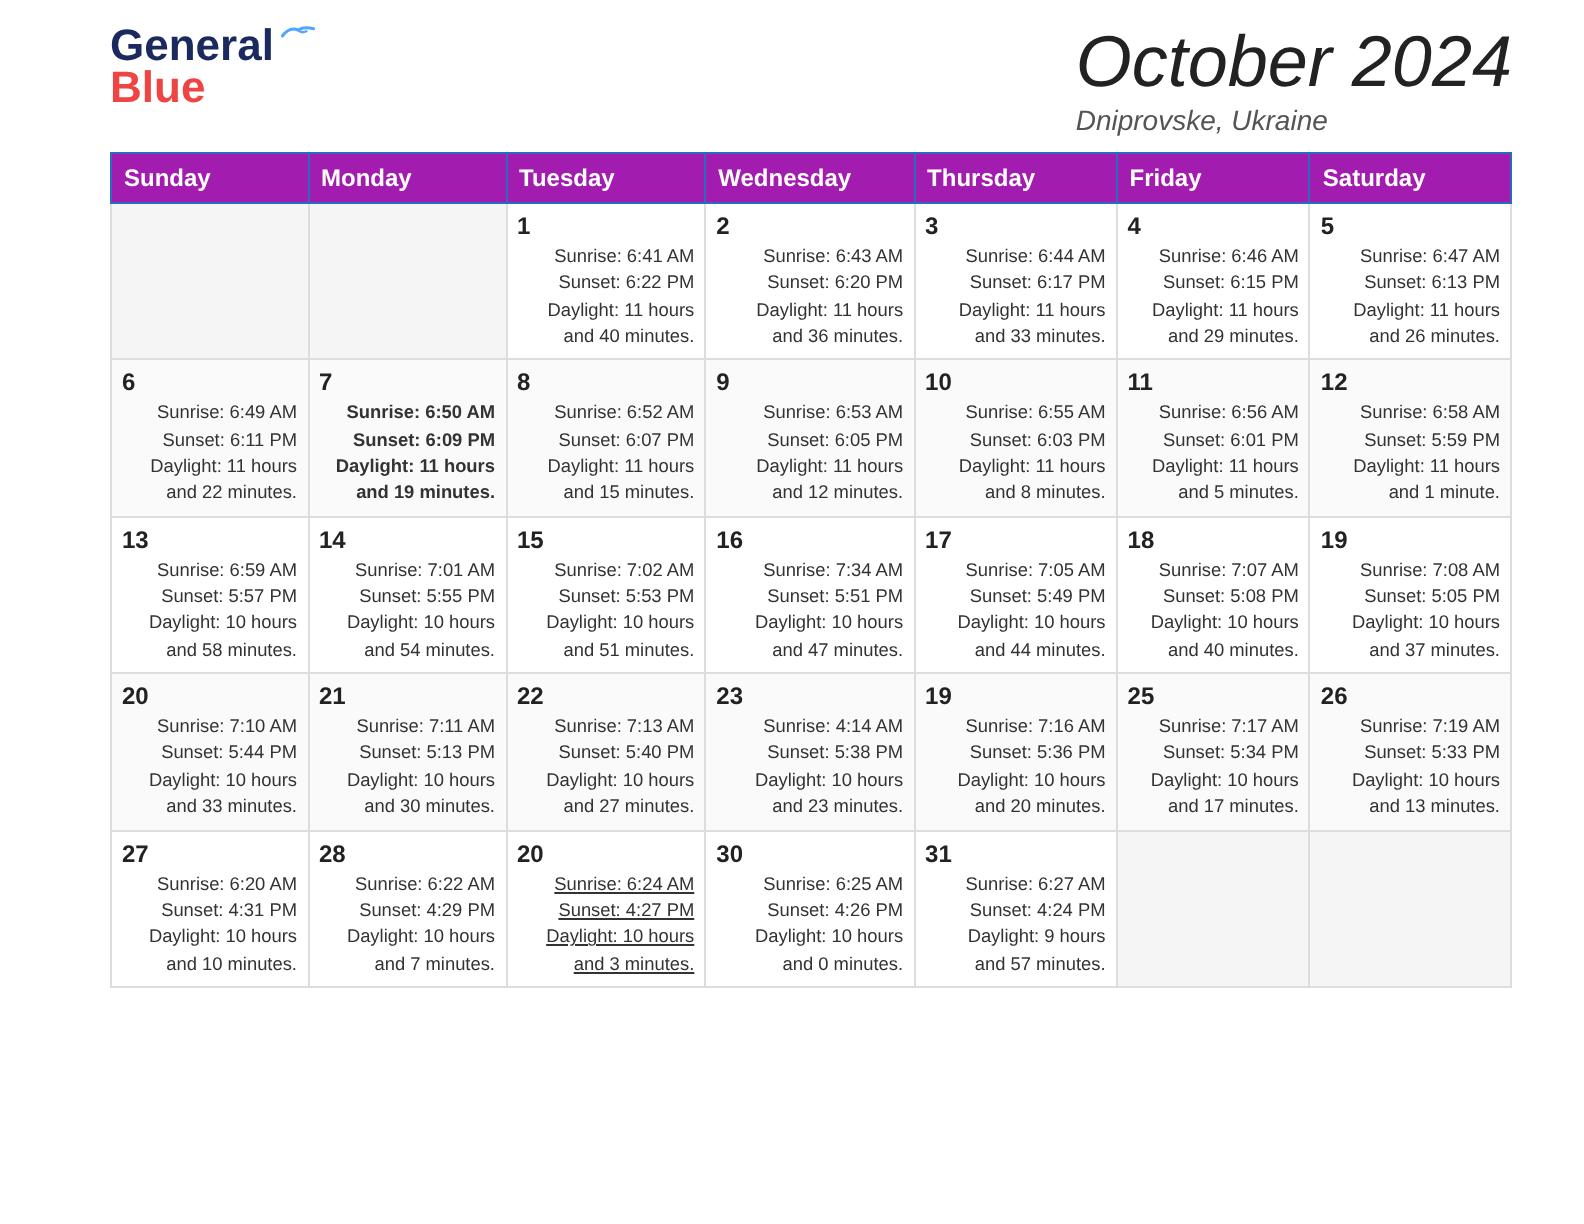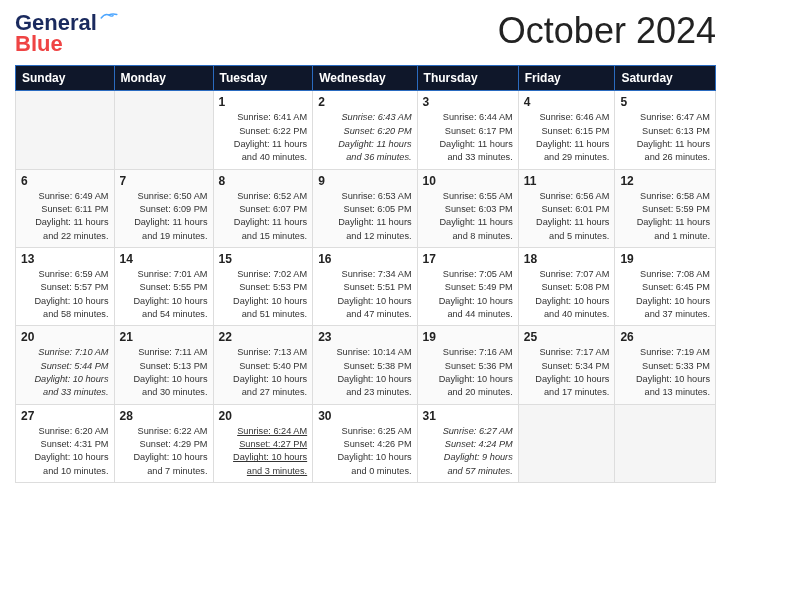--- a/index.html
+++ b/index.html
@@ -7,56 +7,58 @@
       width: 792px;
       height: 612px;
       background: #fff;
       font-family: Arial, sans-serif;
       overflow: hidden;
     }
     .page {
       width: 731px;
       height: 612px;
       padding: 10px 15px;
+      margin-left: 40px;
     }
     .header {
       display: flex;
       justify-content: space-between;
       align-items: flex-start;
       margin-bottom: 8px;
     }
     .logo {
       display: flex;
       flex-direction: column;
       align-items: flex-start;
     }
     .logo-bird {
       width: 18px;
       height: 12px;
       margin-left: 52px;
       margin-top: -2px;
     }
     .title-block {
       text-align: left;
+      font-style: italic;
     }
     .month-title {
       font-size: 36px;
       font-weight: normal;
       color: #222;
     }
     .subtitle {
       font-size: 14px;
       color: #555;
     }
     .calendar {
       width: 100%;
       border-collapse: collapse;
     }
     .calendar th {
-      background: #0f172a;
+      background: #a21caf;
       color: #fff;
       font-size: 12px;
       font-weight: bold;
       padding: 5px 6px;
       text-align: left;
       border: 1px solid #2a6bc0;
     }
     .calendar td {
       border: 1px solid #ddd;
       vertical-align: top;
@@ -99,20 +101,21 @@
         </div>
         <svg class="logo-bird" viewBox="0 0 30 20" style="margin-left:3px; margin-top:-10px;">
           <path d="M2,10 Q8,2 15,5 Q20,2 28,4" stroke="#4da6ff" stroke-width="2.5" fill="none" stroke-linecap="round"></path>
           <path d="M15,5 Q18,8 22,6" stroke="#4da6ff" stroke-width="2" fill="none" stroke-linecap="round"></path>
         </svg>
       </div>
       <div style="font-size:22px; font-weight:bold; color:#ef4444; margin-top:-4px;">Blue</div>
     </div>
     <div class="title-block">
       <div class="month-title">October 2024</div>
+      <div class="subtitle">Dniprovske, Ukraine</div>
     </div>
   </div>
 
   <table class="calendar">
     <thead>
       <tr>
       <th>Sunday</th>
           <th>Monday</th>
           <th>Tuesday</th>
           <th>Wednesday</th>
@@ -127,21 +130,21 @@
           <td class="empty"></td>
           <td>
             <span class="day-num">1</span>
             <div class="day-info" style="white-space: pre-line;">Sunrise: 6:41 AM
 Sunset: 6:22 PM
 Daylight: 11 hours
 and 40 minutes.</div>
           </td>
           <td>
             <span class="day-num">2</span>
-            <div class="day-info" style="white-space: pre-line; font-style: italic;">Sunrise: 6:43 AM
+            <div class="day-info" style="white-space: pre-line;">Sunrise: 6:43 AM
 Sunset: 6:20 PM
 Daylight: 11 hours
 and 36 minutes.</div>
           </td>
           <td>
             <span class="day-num">3</span>
             <div class="day-info" style="white-space: pre-line;">Sunrise: 6:44 AM
 Sunset: 6:17 PM
 Daylight: 11 hours
 and 33 minutes.</div>
@@ -164,21 +167,21 @@
         <tr>
           <td>
             <span class="day-num">6</span>
             <div class="day-info" style="white-space: pre-line;">Sunrise: 6:49 AM
 Sunset: 6:11 PM
 Daylight: 11 hours
 and 22 minutes.</div>
           </td>
           <td>
             <span class="day-num">7</span>
-            <div class="day-info" style="white-space: pre-line;">Sunrise: 6:50 AM
+            <div class="day-info" style="white-space: pre-line; font-weight: bold;">Sunrise: 6:50 AM
 Sunset: 6:09 PM
 Daylight: 11 hours
 and 19 minutes.</div>
           </td>
           <td>
             <span class="day-num">8</span>
             <div class="day-info" style="white-space: pre-line;">Sunrise: 6:52 AM
 Sunset: 6:07 PM
 Daylight: 11 hours
 and 15 minutes.</div>
@@ -251,50 +254,50 @@
           <td>
             <span class="day-num">18</span>
             <div class="day-info" style="white-space: pre-line;">Sunrise: 7:07 AM
 Sunset: 5:08 PM
 Daylight: 10 hours
 and 40 minutes.</div>
           </td>
           <td>
             <span class="day-num">19</span>
             <div class="day-info" style="white-space: pre-line;">Sunrise: 7:08 AM
-Sunset: 6:45 PM
+Sunset: 5:05 PM
 Daylight: 10 hours
 and 37 minutes.</div>
           </td>
         </tr>
         <tr>
           <td>
             <span class="day-num">20</span>
-            <div class="day-info" style="white-space: pre-line; font-style: italic;">Sunrise: 7:10 AM
+            <div class="day-info" style="white-space: pre-line;">Sunrise: 7:10 AM
 Sunset: 5:44 PM
 Daylight: 10 hours
 and 33 minutes.</div>
           </td>
           <td>
             <span class="day-num">21</span>
             <div class="day-info" style="white-space: pre-line;">Sunrise: 7:11 AM
 Sunset: 5:13 PM
 Daylight: 10 hours
 and 30 minutes.</div>
           </td>
           <td>
             <span class="day-num">22</span>
             <div class="day-info" style="white-space: pre-line;">Sunrise: 7:13 AM
 Sunset: 5:40 PM
 Daylight: 10 hours
 and 27 minutes.</div>
           </td>
           <td>
             <span class="day-num">23</span>
-            <div class="day-info" style="white-space: pre-line;">Sunrise: 10:14 AM
+            <div class="day-info" style="white-space: pre-line;">Sunrise: 4:14 AM
 Sunset: 5:38 PM
 Daylight: 10 hours
 and 23 minutes.</div>
           </td>
           <td>
             <span class="day-num">19</span>
             <div class="day-info" style="white-space: pre-line;">Sunrise: 7:16 AM
 Sunset: 5:36 PM
 Daylight: 10 hours
 and 20 minutes.</div>
@@ -338,21 +341,21 @@
           </td>
           <td>
             <span class="day-num">30</span>
             <div class="day-info" style="white-space: pre-line;">Sunrise: 6:25 AM
 Sunset: 4:26 PM
 Daylight: 10 hours
 and 0 minutes.</div>
           </td>
           <td>
             <span class="day-num">31</span>
-            <div class="day-info" style="white-space: pre-line; font-style: italic;">Sunrise: 6:27 AM
+            <div class="day-info" style="white-space: pre-line;">Sunrise: 6:27 AM
 Sunset: 4:24 PM
 Daylight: 9 hours
 and 57 minutes.</div>
           </td>
           <td class="empty"></td>
           <td class="empty"></td>
         </tr>
       </tbody>
   </table>
 </div>

